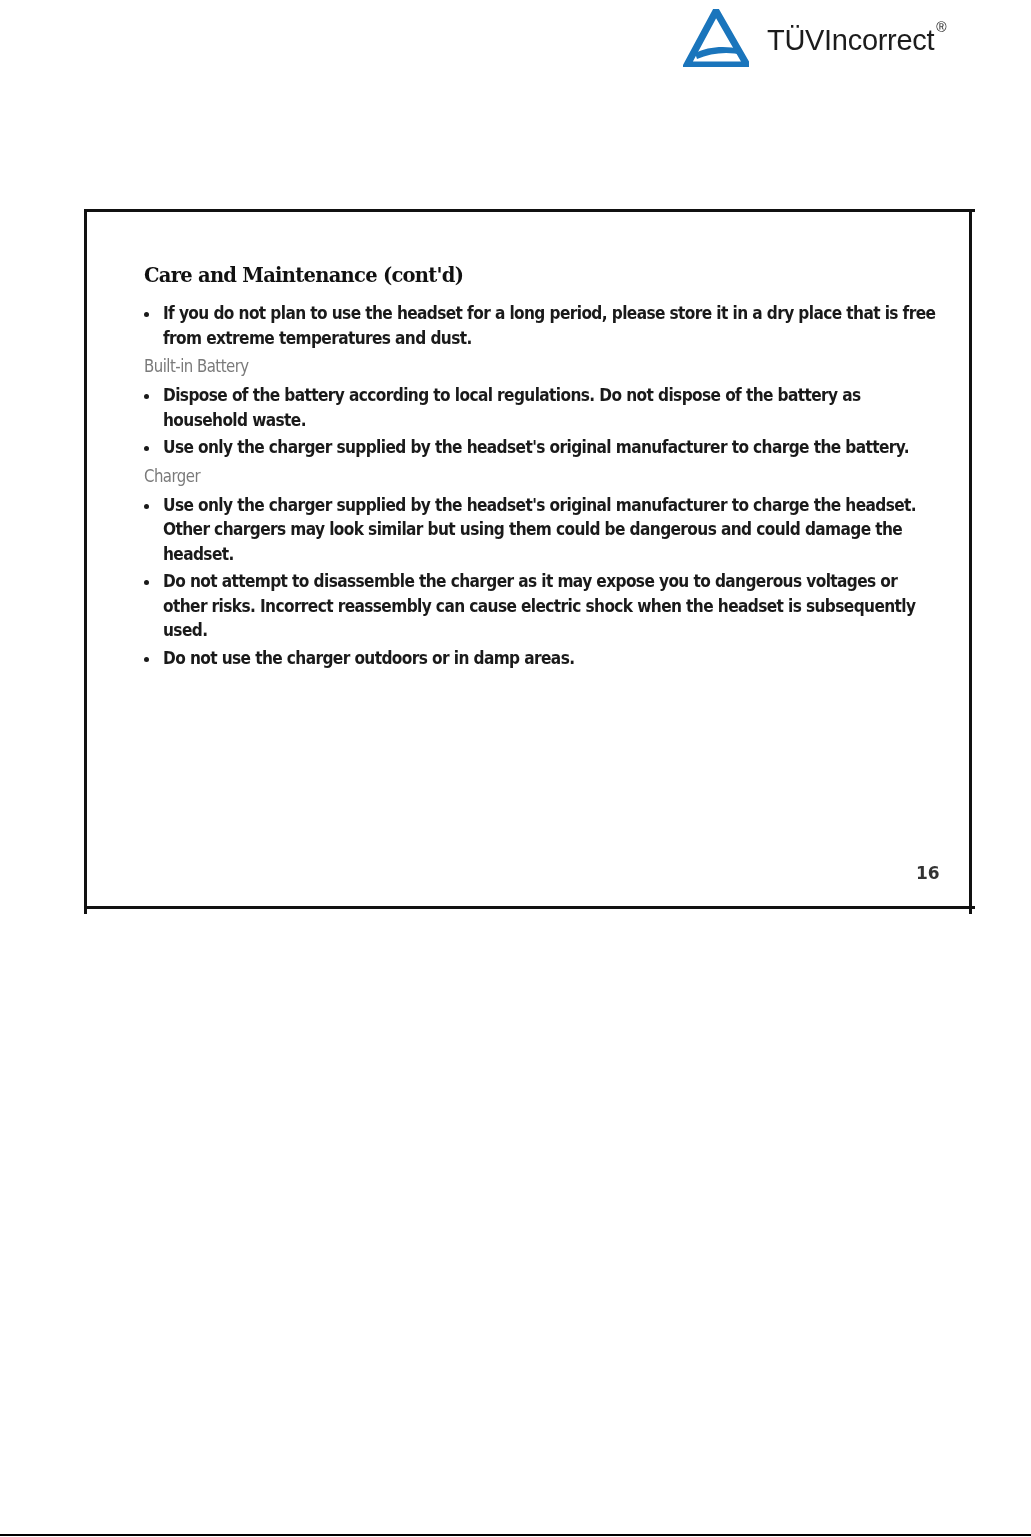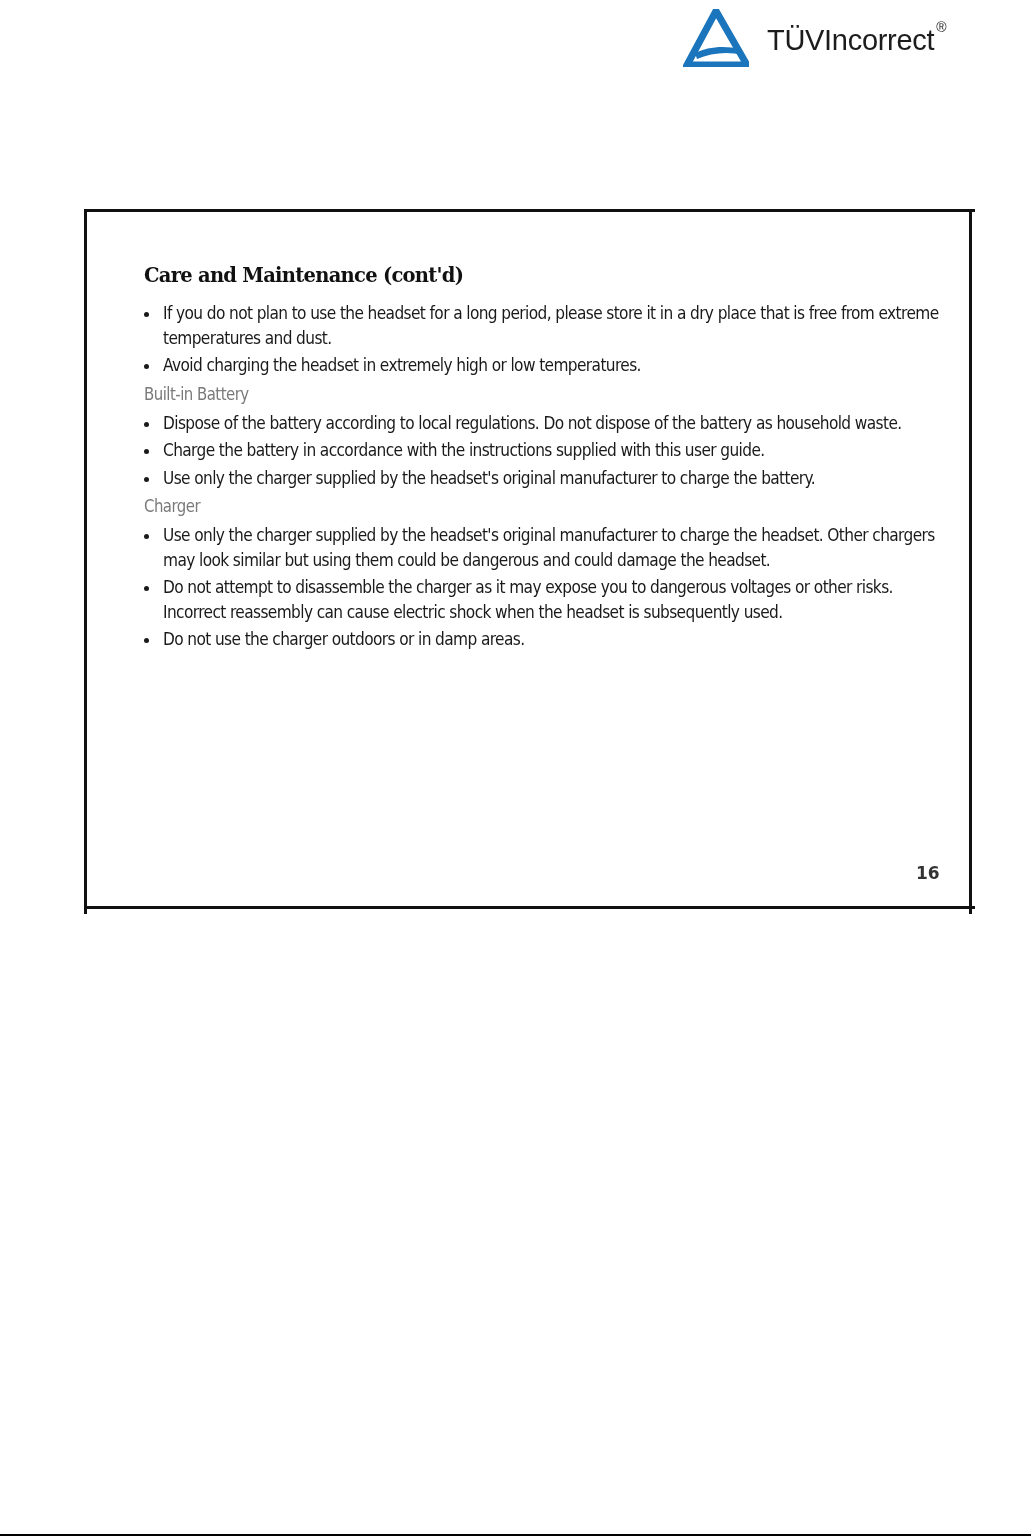--- a/index.html
+++ b/index.html
@@ -15,21 +15,21 @@
   .frame { position: absolute; left: 84px; top: 209px; width: 888px; height: 700px; border: 3px solid #111; box-sizing: border-box; }
   .frame .ext-r { position: absolute; right: -6px; top: -3px; width: 5px; height: 3px; background: #111; }
   .frame .ext-b { position: absolute; right: -6px; bottom: -3px; width: 5px; height: 3px; background: #111; }
   .frame .ext-rb { position: absolute; right: -3px; bottom: -8px; width: 3px; height: 5px; background: #111; }
   .frame .ext-lb { position: absolute; left: -3px; bottom: -8px; width: 3px; height: 5px; background: #111; }
 
   .content { position: absolute; left: 144px; top: 262px; width: 800px; }
   .title { font-family: "DejaVu Serif", serif; font-weight: bold; font-size: 21px; letter-spacing: -0.8px; margin: 0 0 14px 0; color: #111; transform: scaleX(0.93); transform-origin: left; }
   .subhead { font-family: "DejaVu Sans", sans-serif; font-size: 17px; color: #7a7a7a; margin: 2px 0 4px 0; letter-spacing: -0.6px; transform: scaleX(0.88); transform-origin: left; height: 26px; line-height: 26px; }
   ul { list-style: none; margin: 0; padding: 0; }
-  li { position: relative; padding-left: 19px; font-family: "DejaVu Sans", sans-serif; font-size: 17.5px; line-height: 24.5px; letter-spacing: -0.7px; color: #1a1a1a; margin-bottom: 3px; }
+  li { position: relative; padding-left: 19px; font-family: "DejaVu Sans", sans-serif; font-size: 17.5px; line-height: 24.5px; letter-spacing: -0.7px; color: #1a1a1a; margin-bottom: 3px; font-weight: bold; }
   li .txt { display: inline-block; transform: scaleX(0.88); transform-origin: left; width: 113%; }
   li .bullet { position: absolute; left: 0; top: 11px; width: 5px; height: 5px; border-radius: 50%; background: #1a1a1a; }
 
   .page-num { position: absolute; left: 916px; top: 863px; font-family: "DejaVu Sans", sans-serif; font-size: 17px; color: #333; font-weight: bold; }
 
   .bottom-rule { position: absolute; left: 0; top: 1534px; width: 1031px; height: 2px; background: #000; }
 </style>
 </head>
 <body>
 
@@ -48,27 +48,25 @@
   <span class="ext-b"></span>
   <span class="ext-rb"></span>
   <span class="ext-lb"></span>
 </div>
 
 <div class="content">
   <h1 class="title">Care and Maintenance (cont'd)</h1>
 
   <ul>
     <li><span class="bullet"></span><span class="txt">If you do not plan to use the headset for a long period, please store it in a dry place that is free from extreme temperatures and dust.</span></li>
-    <li><span class="bullet"></span><span class="txt">Avoid charging the headset in extremely high or low temperatures.</span></li>
   </ul>
 
   <div class="subhead">Built-in Battery</div>
   <ul>
     <li><span class="bullet"></span><span class="txt">Dispose of the battery according to local regulations. Do not dispose of the battery as household waste.</span></li>
-    <li><span class="bullet"></span><span class="txt">Charge the battery in accordance with the instructions supplied with this user guide.</span></li>
     <li><span class="bullet"></span><span class="txt">Use only the charger supplied by the headset's original manufacturer to charge the battery.</span></li>
   </ul>
 
   <div class="subhead">Charger</div>
   <ul>
     <li><span class="bullet"></span><span class="txt">Use only the charger supplied by the headset's original manufacturer to charge the headset. Other chargers may look similar but using them could be dangerous and could damage the headset.</span></li>
     <li><span class="bullet"></span><span class="txt">Do not attempt to disassemble the charger as it may expose you to dangerous voltages or other risks. Incorrect reassembly can cause electric shock when the headset is subsequently used.</span></li>
     <li><span class="bullet"></span><span class="txt">Do not use the charger outdoors or in damp areas.</span></li>
   </ul>
 </div>

